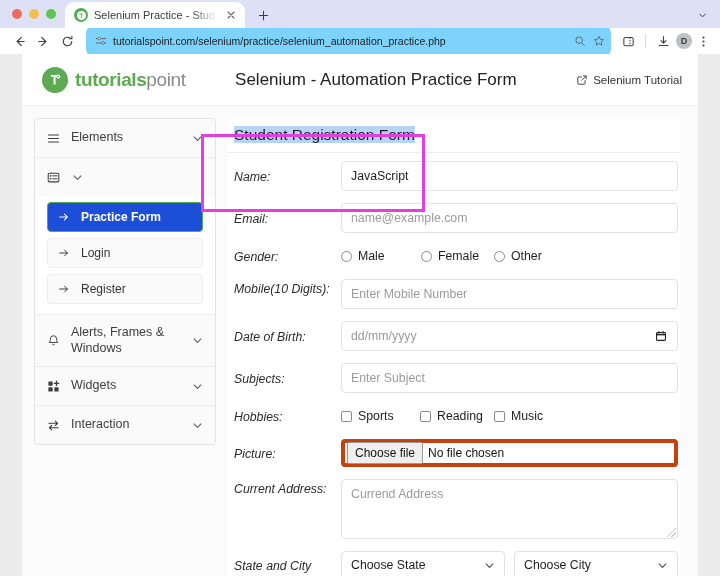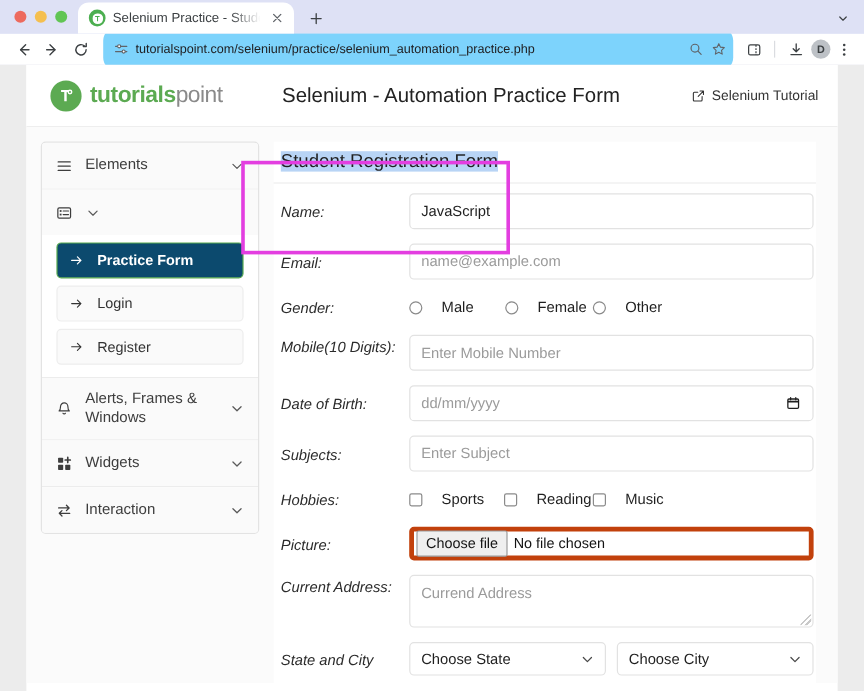--- a/index.html
+++ b/index.html
@@ -190,21 +190,21 @@
   .subitem {
     display:flex; align-items:center; gap:11px;
     padding: 7px 10px;
     border-radius:4px;
     font-size:12px;
     background:#fafafa;
     border:1px solid #ededed;
     color:#333333;
   }
   .subitem.active {
-    background:#0c4a6e;
+    background:#1d4ed8;
     border-color:#57a94f;
     color:#ffffff;
     font-weight:bold;
   }
   .sub-arrow { flex:0 0 12px; display:flex; align-items:center; justify-content:center; }
 
   
   .form-panel {
     flex: 1 1 auto;
     background:#ffffff;
@@ -250,39 +250,39 @@
     color:#9b9b9b;
     display:flex; align-items:center;
     padding: 0 9px;
   }
   .inp.filled { color:#1f1f1f; }
   .inp.date { justify-content:space-between; }
   .cal-ico { width:14px; height:14px; display:flex; align-items:center; justify-content:center; color:#202020; }
 
   .ta {
     width:100%;
-    height:44px;
+    height:60px;
     border:1px solid #e2e2e2;
     border-radius:4px;
     background:#ffffff;
     font-size:12.3px;
     color:#9b9b9b;
     padding: 7px 9px;
     position:relative;
   }
   .ta-grip {
     position:absolute; right:1px; bottom:1px;
     width:9px; height:9px;
     background:
       linear-gradient(135deg, transparent 0 45%, #c9c9c9 45% 55%, transparent 55% 100%),
       linear-gradient(135deg, transparent 0 70%, #c9c9c9 70% 80%, transparent 80% 100%);
   }
 
   .choicegroup { display:flex; align-items:center; }
-  .choice { display:flex; align-items:center; gap:16px; font-size:12.3px; color:#1f1f1f; }
+  .choice { display:flex; align-items:center; gap:6px; font-size:12.3px; color:#1f1f1f; }
   .choice.g1 { width:80px; }
   .choice.g2 { width:73px; }
   .radio {
     width:11px; height:11px; border-radius:50%;
     border:1px solid #8a8a8a; background:#ffffff;
     flex:0 0 11px;
   }
   .cbox {
     width:11px; height:11px; border-radius:2px;
     border:1px solid #8a8a8a; background:#ffffff;

